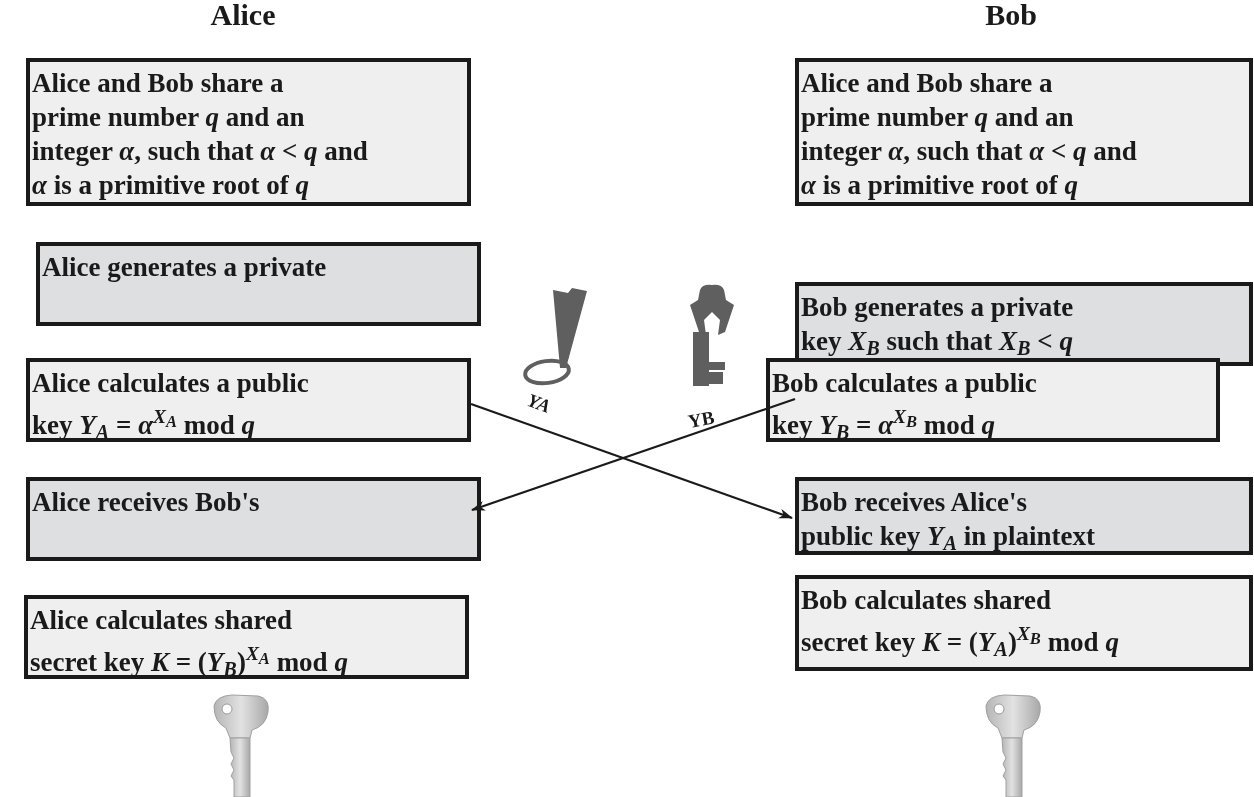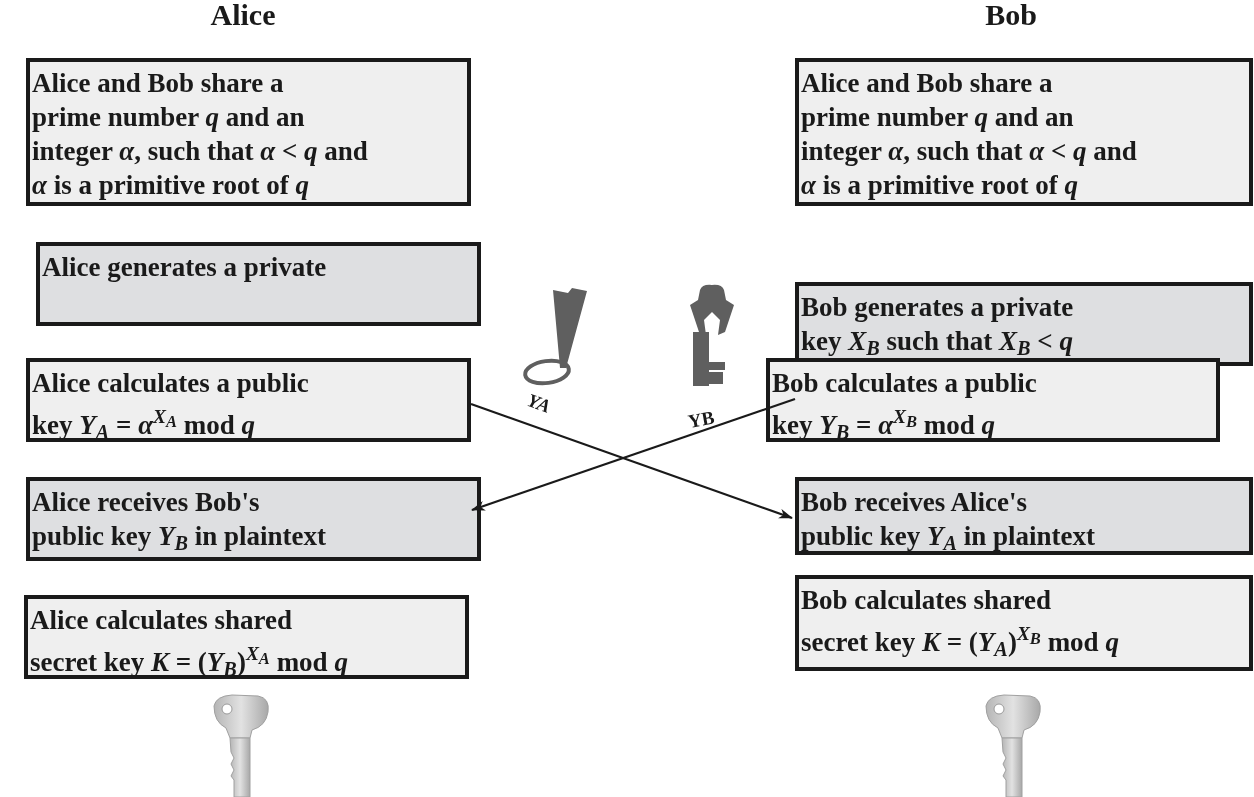--- a/index.html
+++ b/index.html
@@ -37,21 +37,20 @@
   <span class="ln">Alice generates a private</span>
 </div>
 
 <div class="box light" style="left:26px; top:358px; width:445px; height:84px;">
   <span class="ln">Alice calculates a public</span>
   <span class="ln">key <i>Y<sub>A</sub></i> = <i>α</i><sup>X<sub>A</sub></sup> mod <i>q</i></span>
 </div>
 
 <div class="box dark" style="left:26px; top:477px; width:455px; height:84px;">
   <span class="ln">Alice receives Bob's</span>
-  <span class="ln">public key <i>Y<sub>B</sub></i> in plaintext</span>
 </div>
 
 <div class="box light" style="left:24px; top:595px; width:445px; height:84px;">
   <span class="ln">Alice calculates shared</span>
   <span class="ln">secret key <i>K</i> = (<i>Y<sub>B</sub></i>)<sup>X<sub>A</sub></sup> mod <i>q</i></span>
 </div>
 
 <div class="box light" style="left:795px; top:58px; width:458px; height:148px;">
   <span class="ln">Alice and Bob share a</span>
   <span class="ln">prime number <i>q</i> and an</span>

